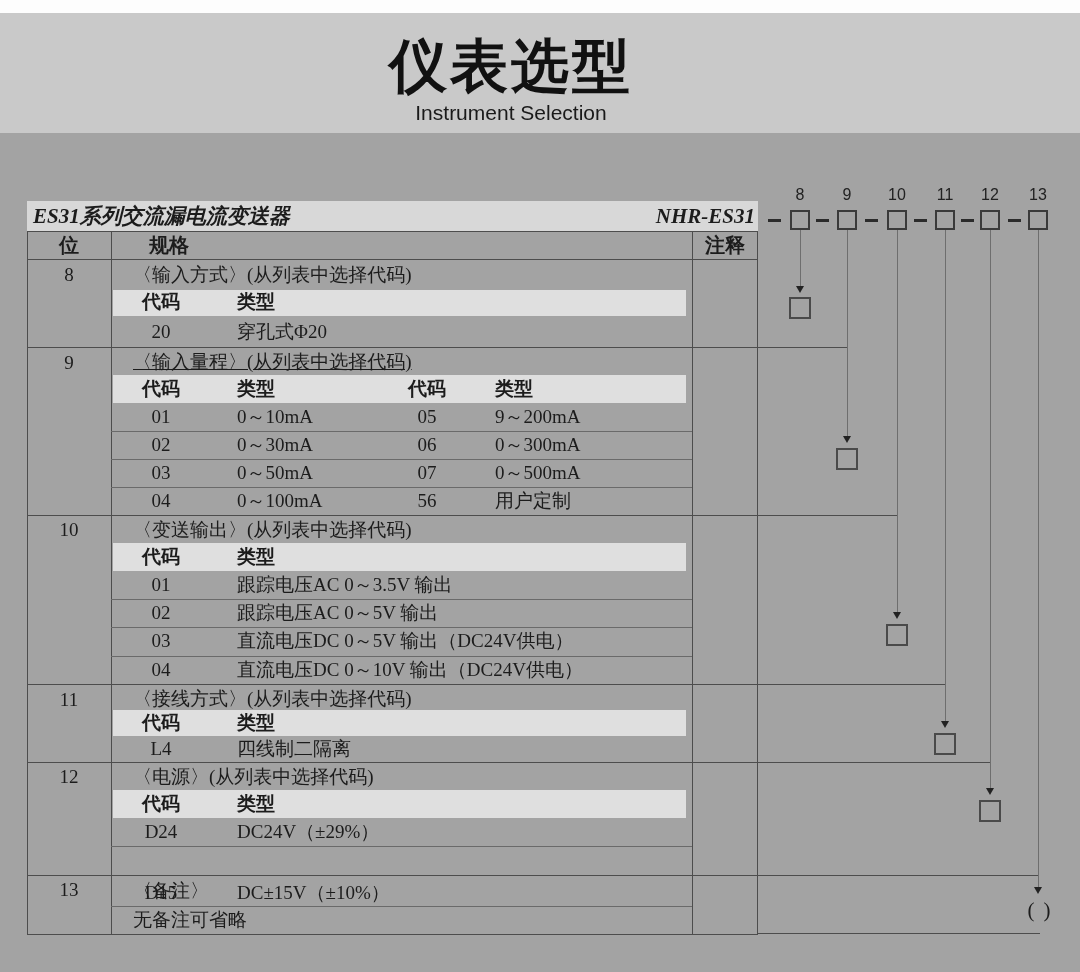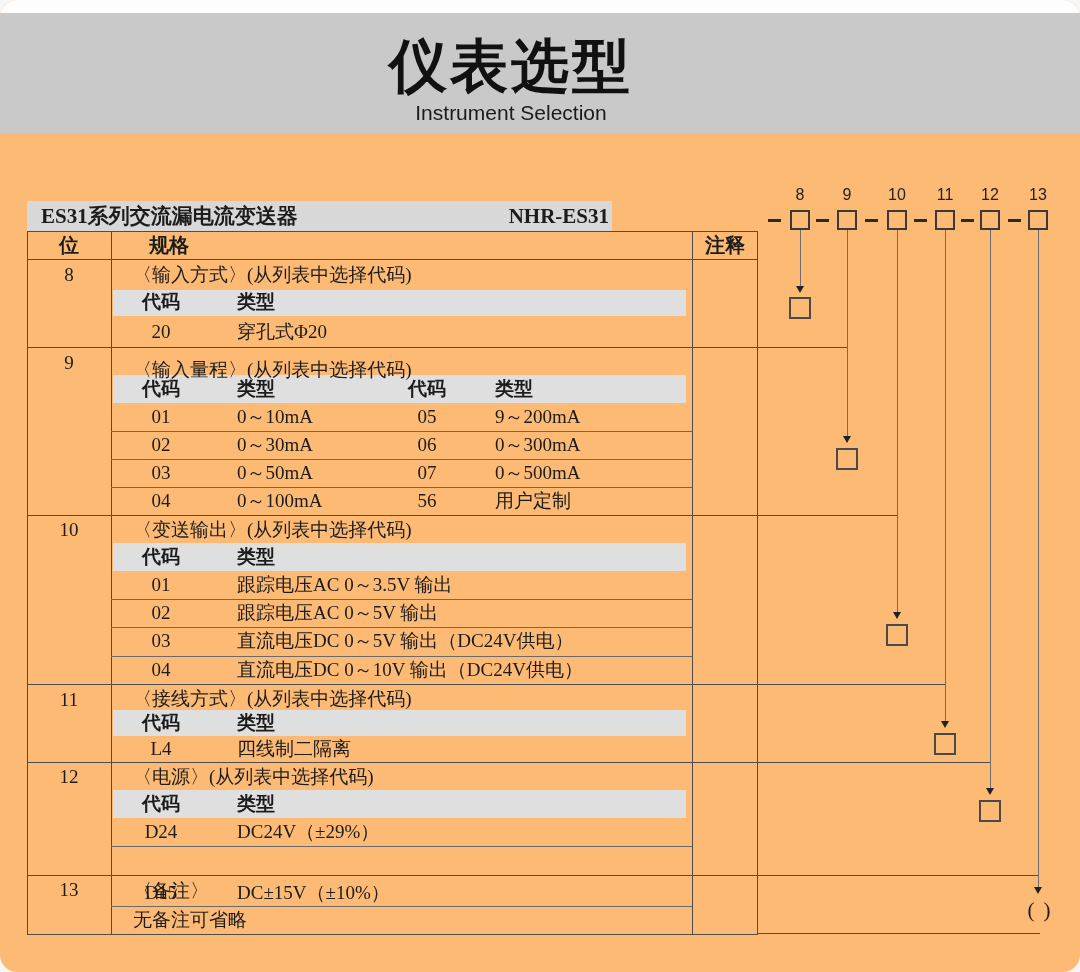--- a/index.html
+++ b/index.html
@@ -1,37 +1,37 @@
 <!DOCTYPE html>
 <html><head>
 <meta charset="utf-8">
 <style>
   * { margin:0; padding:0; box-sizing:border-box; }
   html,body { background:#f6f6f6; }
   .page {
     position:relative; width:1080px; height:972px;
-    background:#fdba74; overflow:hidden;
-    font-family:"Liberation Serif", serif; color:#1c1c1c;border-radius:17px;
+    background:#a3a3a3; overflow:hidden;
+    font-family:"Liberation Serif", serif; color:#1c1c1c;
   }
   .top-strip { position:absolute; left:0; top:0; width:1080px; height:13px; background:#fdfdfd; }
 
   
   .banner {
     position:absolute; left:0; top:13px; width:1080px; height:120px;
     background:#c9c9c9; text-align:center; padding-right:58px;
     font-family:"Liberation Sans", sans-serif;
   }
   .banner-title { margin-top:22px; font-size:58px; font-weight:700; letter-spacing:3px; color:#111; line-height:62px; }
   .banner-sub   { margin-top:4px; font-size:21px; color:#1a1a1a; line-height:24px; }
 
   
   .series-band {
-    position:absolute; left:27px; top:201px; width:585px; height:31px;
+    position:absolute; left:27px; top:201px; width:731px; height:31px;
     background:#d8d8d8; display:flex; justify-content:space-between; align-items:center;
-    padding:0 3px 0 14px; font-size:21px; font-weight:700; line-height:31px;
+    padding:0 3px 0 6px; font-size:21px; font-weight:700; line-height:31px;font-style:italic;
   }
 
   
   .table-frame {
     position:absolute; left:27px; top:231px; width:731px; height:704px;
     border:1px solid #4d4d4d;
   }
   .vline { position:absolute; width:1px; background:#4d4d4d; }
   .hline { position:absolute; height:1px; background:#4d4d4d; }
   .subline { position:absolute; height:1px; background:#6a6a6a; left:111px; width:581px; }
@@ -117,21 +117,21 @@
   <div class="desc" style="top:261px;">〈输入方式〉(从列表中选择代码)</div>
   <div class="trow bold" style="top:289px; line-height:26px;">
     <span class="c-code">代码</span>
     <span class="c-type">类型</span>
   </div>
   <div class="trow" style="top:318px;">
     <span class="c-code">20</span>
     <span class="c-type">穿孔式Φ20</span>
   </div>
 
-  <div class="desc" style="top:356px;">〈输入量程〉(从列表中选择代码)</div>
+  <div class="desc" style="top:348px;text-decoration:underline;">〈输入量程〉(从列表中选择代码)</div>
   <div class="trow bold" style="top:375px;">
     <span class="c-code">代码</span>
     <span class="c-type">类型</span>
     <span class="c-code2">代码</span>
     <span class="c-type2">类型</span>
   </div>
   <div class="trow" style="top:403px;">
     <span class="c-code">01</span>
     <span class="c-type">0～10mA</span>
     <span class="c-code2">05</span>

